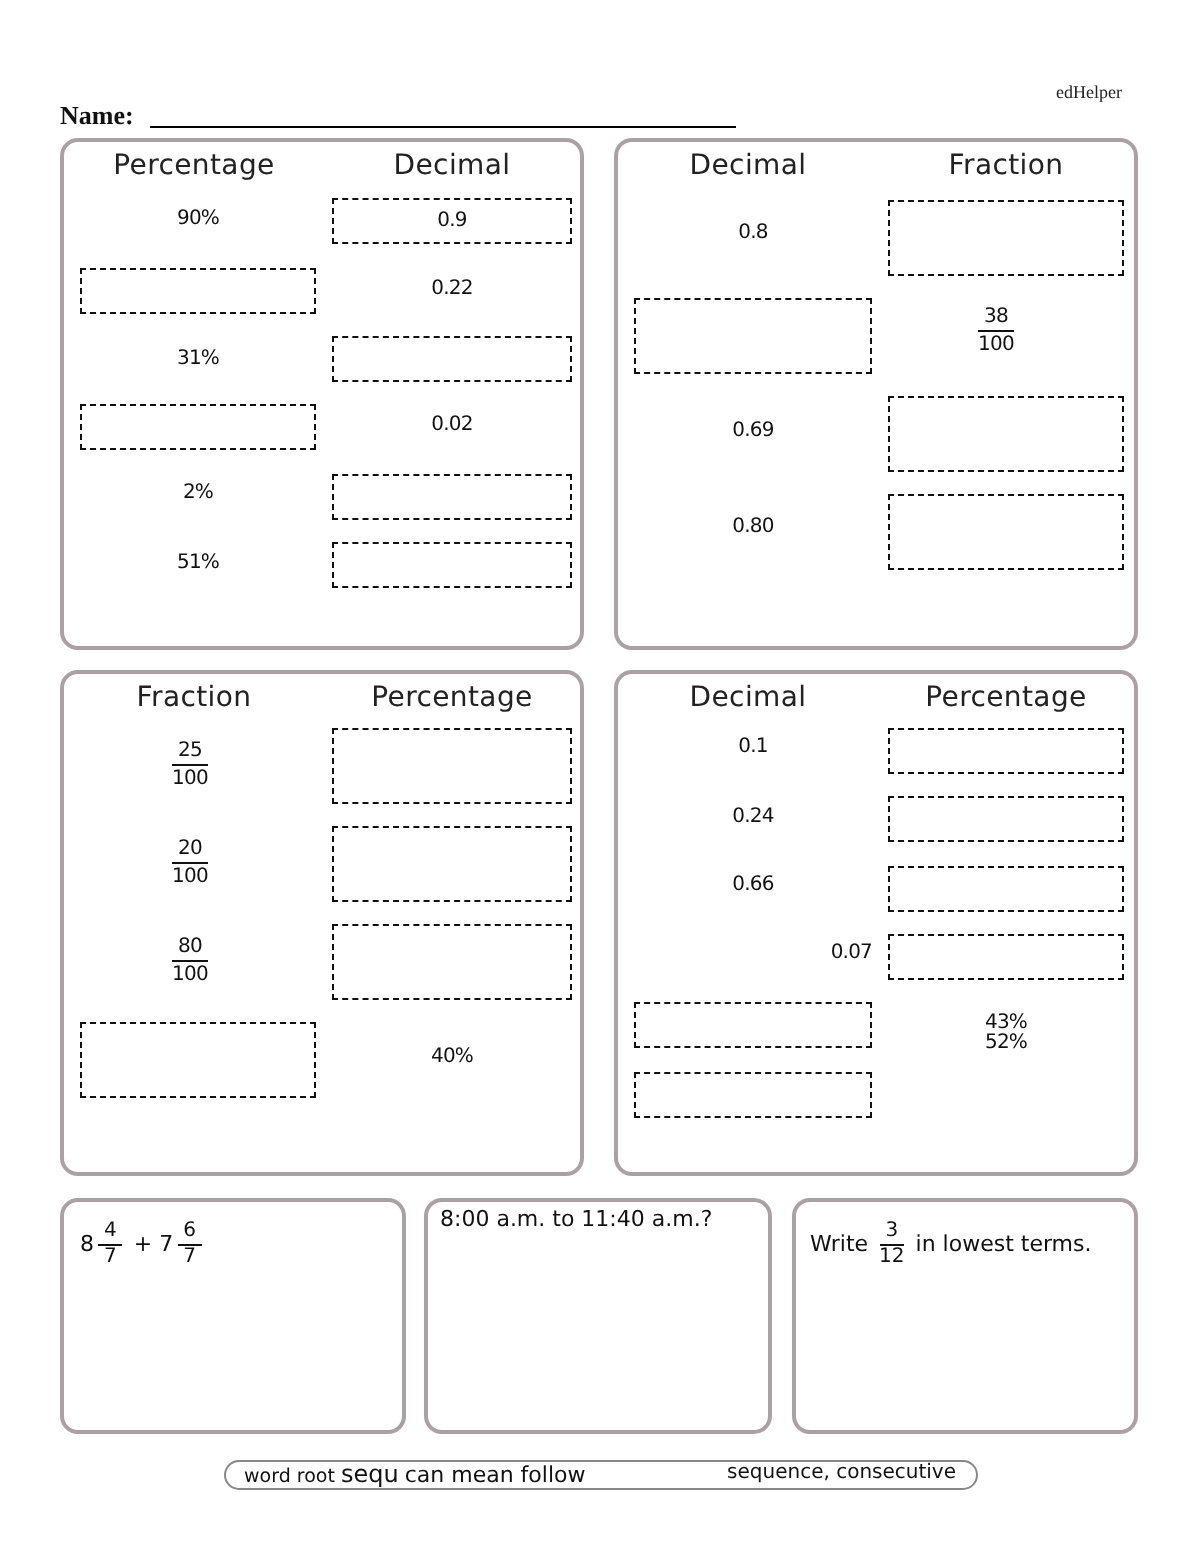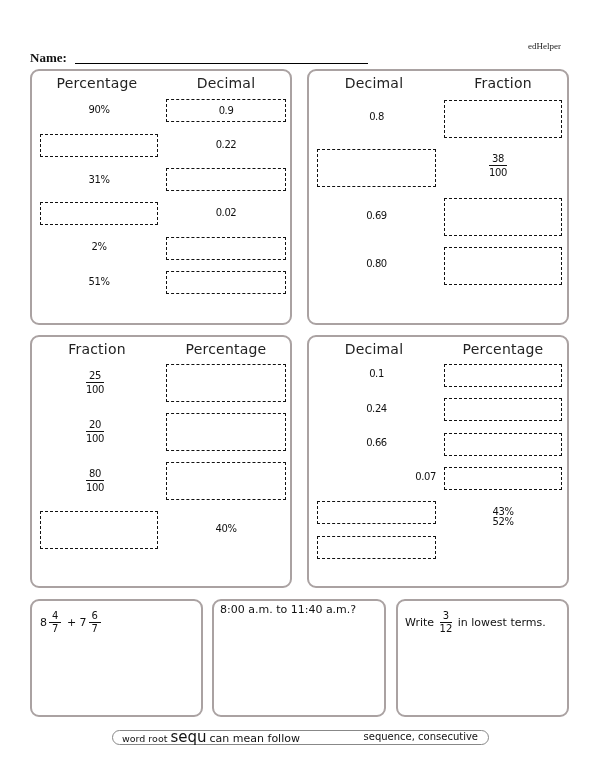--- a/index.html
+++ b/index.html
@@ -24,21 +24,21 @@
   .q { font-size: 11px; color: #111; line-height: 14px; }
   .ifrac { display: inline-flex; flex-direction: column; align-items: center; vertical-align: middle;
            font-size: 10px; line-height: 10px; margin: 0 2px; }
   .ifrac .num { border-bottom: 1px solid #111; padding: 0 3px 1px; }
   .ifrac .den { padding-top: 1px; }
 
   .vocab { left: 112px; top: 730px; width: 377px; height: 15px; border: 1.5px solid #888; border-radius: 8px;
            box-sizing: border-box; font-size: 9.5px; line-height: 12px; }
   .vocab .lft { position: absolute; left: 9px; top: 0; white-space: nowrap; }
   .vocab .rgt { position: absolute; right: 10px; top: 0; white-space: nowrap; font-size: 10px; }
-  .vocab .root { font-size: 15px; }
+  .vocab .root { font-size: 12px; }
 </style>
 </head>
 <body>
 
 <div class="abs brand">edHelper</div>
 <div class="abs name-label">Name:</div>
 <div class="abs name-line"></div>
 
 <div class="panel" style="left:30px;top:69px;width:262px;height:256px;"></div>
 <div class="hdr" style="left:34px;top:75px;">Percentage</div>

